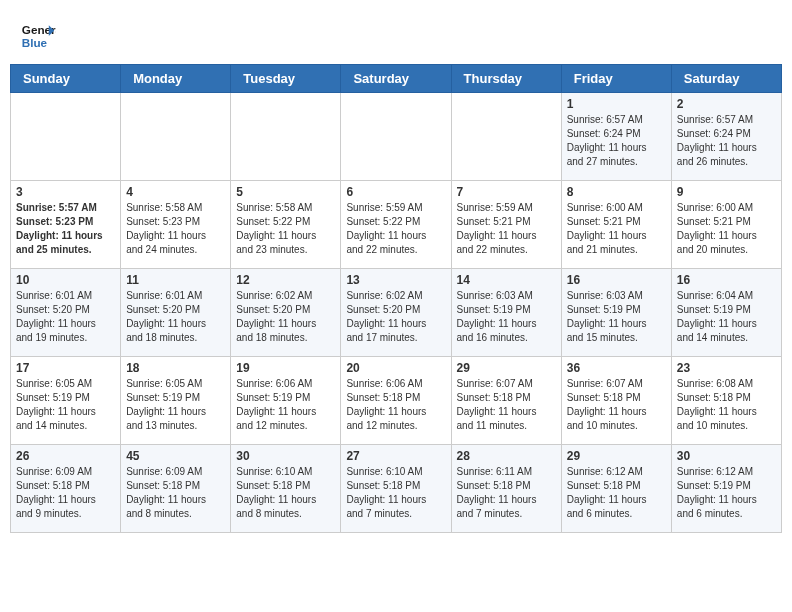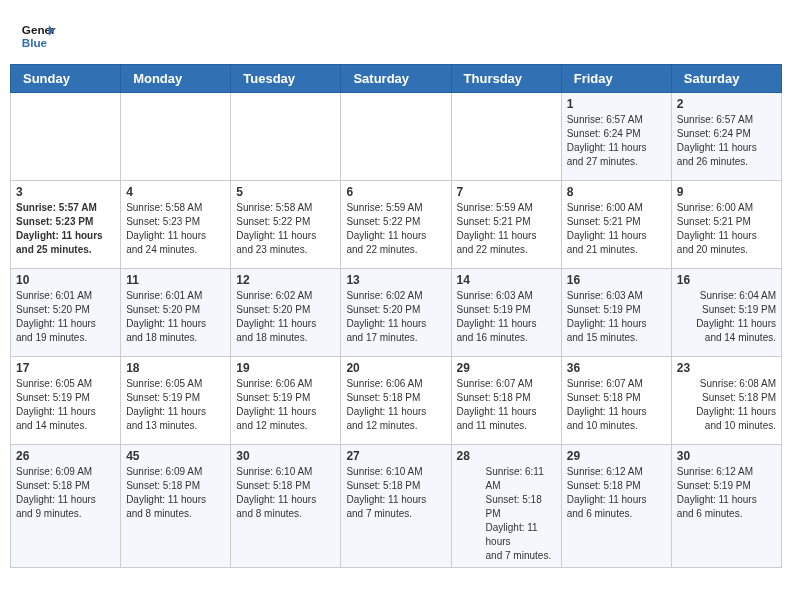--- a/index.html
+++ b/index.html
@@ -219,21 +219,21 @@
         </td>
         <td>
           <span class="day-num">16</span>
           <div class="cell-content" style="white-space: pre-line;">Sunrise: 6:03 AM
 Sunset: 5:19 PM
 Daylight: 11 hours
 and 15 minutes.</div>
         </td>
         <td>
           <span class="day-num">16</span>
-          <div class="cell-content" style="white-space: pre-line; text-align: right;">Sunrise: 6:04 AM
+          <div class="cell-content" style="white-space: pre-line;">Sunrise: 6:04 AM
 Sunset: 5:19 PM
 Daylight: 11 hours
 and 14 minutes.</div>
         </td>
       </tr>
       <tr>
         <td>
           <span class="day-num">17</span>
           <div class="cell-content" style="white-space: pre-line;">Sunrise: 6:05 AM
 Sunset: 5:19 PM
@@ -270,21 +270,21 @@
         </td>
         <td>
           <span class="day-num">36</span>
           <div class="cell-content" style="white-space: pre-line;">Sunrise: 6:07 AM
 Sunset: 5:18 PM
 Daylight: 11 hours
 and 10 minutes.</div>
         </td>
         <td>
           <span class="day-num">23</span>
-          <div class="cell-content" style="white-space: pre-line; text-align: right;">Sunrise: 6:08 AM
+          <div class="cell-content" style="white-space: pre-line;">Sunrise: 6:08 AM
 Sunset: 5:18 PM
 Daylight: 11 hours
 and 10 minutes.</div>
         </td>
       </tr>
       <tr>
         <td>
           <span class="day-num">26</span>
           <div class="cell-content" style="white-space: pre-line;">Sunrise: 6:09 AM
 Sunset: 5:18 PM
@@ -307,21 +307,21 @@
         </td>
         <td>
           <span class="day-num">27</span>
           <div class="cell-content" style="white-space: pre-line;">Sunrise: 6:10 AM
 Sunset: 5:18 PM
 Daylight: 11 hours
 and 7 minutes.</div>
         </td>
         <td>
           <span class="day-num">28</span>
-          <div class="cell-content" style="white-space: pre-line; margin-left: 29px;">Sunrise: 6:11 AM
+          <div class="cell-content" style="white-space: pre-line;">Sunrise: 6:11 AM
 Sunset: 5:18 PM
 Daylight: 11 hours
 and 7 minutes.</div>
         </td>
         <td>
           <span class="day-num">29</span>
           <div class="cell-content" style="white-space: pre-line;">Sunrise: 6:12 AM
 Sunset: 5:18 PM
 Daylight: 11 hours
 and 6 minutes.</div>

